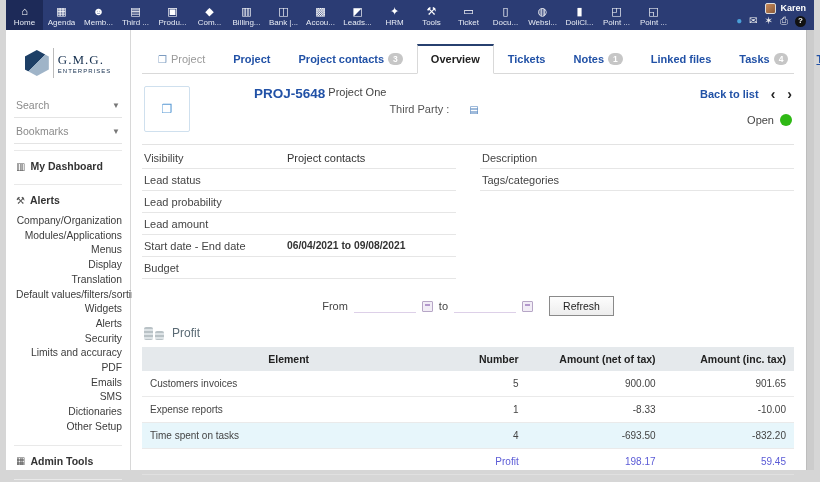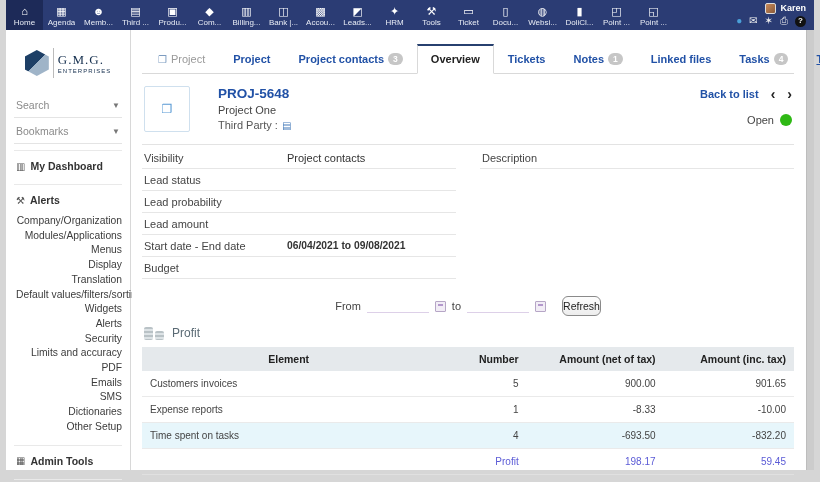--- a/index.html
+++ b/index.html
@@ -51,24 +51,24 @@
   .tab.objtab { color:#999; font-weight:normal; }
   .tab.objtab .tab-glyph { color:#7d9cc0; font-size:10px; }
   .tab.active { color:#222; background:#fff; border:1px solid #d9d9d9; border-top:2px solid #27406f; border-bottom:1px solid #fff; }
   .tab.underline .tab-label { text-decoration:underline; }
   .badge { background:#c6c6c6; color:#fff; border-radius:8px; font-size:8.5px; font-weight:bold; padding:1px 5px; line-height:10px; }
 
   
   .banner { display:flex; margin-top:10px; padding:2px 2px 12px; border-bottom:1px solid #e3e3e3; }
   .thumb { width:46px; height:46px; border:1px solid #cfe0ee; border-radius:2px; display:flex; align-items:center; justify-content:center; margin-right:28px; }
   .thumb span { color:#5b9bd5; font-size:12px; }
-  .banner-main { display:flex; flex-direction:column; gap:3px; }
+  .banner-main { display:flex; flex-direction:row; gap:3px;margin-left:36px; }
   .banner-ref { color:#2151a6; font-weight:bold; font-size:13.5px; }
   .banner-title { color:#444; font-size:11px; }
-  .banner-third { color:#555; font-size:11px; display:flex; gap:4px; align-items:center; }
+  .banner-third { color:#555; font-size:11px; display:flex; gap:20px; align-items:center; }
   .banner-third .bldg { color:#4a7ebb; font-size:10px; }
   .banner-right { margin-left:auto; display:flex; flex-direction:column; align-items:flex-end; gap:14px; padding-top:2px; }
   .backline { display:flex; align-items:center; gap:12px; }
   .back-link { color:#2151a6; font-weight:bold; cursor:pointer; }
   .nav-arrow { font-weight:bold; color:#222; font-size:14px; line-height:10px; cursor:pointer; }
   .statusline { display:flex; align-items:center; gap:6px; color:#444; }
   .status-dot { width:12px; height:12px; border-radius:50%; background:#2fb915; }
 
   
   .fields { display:flex; gap:24px; margin-top:2px; }
@@ -78,21 +78,21 @@
   .flabel { width:143px; color:#444; flex-shrink:0; }
   .fvalue { color:#333; }
   .frow.boldval .fvalue { font-weight:bold; font-size:10.3px; }
 
   
   .filterrow { display:flex; align-items:center; justify-content:center; gap:6px; margin:17px 0 10px; }
   .filterrow .flab { color:#444; }
   .dateinput { width:62px; border:none; border-bottom:1px solid #ddd0e8; height:14px; background:transparent; }
   .calicon { width:11px; height:11px; border:1px solid #b6a6c6; background:#f2edf6; border-radius:1px; display:inline-block; position:relative; cursor:pointer; }
   .calicon::after { content:""; position:absolute; left:2px; top:2px; right:2px; height:2px; background:#b398cc; }
-  .refresh-btn { margin-left:10px; border:1px solid #8a8a8a; border-radius:6px; background:linear-gradient(#fdfdfd,#ededed); padding:3px 0; font-size:10.5px; color:#222; cursor:pointer; font-family:inherit; }
+  .refresh-btn { margin-left:10px; border:1px solid #8a8a8a; border-radius:0; background:linear-gradient(#fdfdfd,#ededed); padding:3px 13px; font-size:10.5px; color:#222; cursor:pointer; font-family:inherit; }
 
   
   .profit-head { display:flex; align-items:center; gap:8px; margin:6px 0 7px 2px; color:#5a6a74; font-size:12px; }
   .coins { display:flex; gap:2px; align-items:flex-end; }
   .coin-stack { width:9px; border-radius:2px; background:repeating-linear-gradient(#b9c2c6 0 2.5px,#dde3e6 2.5px 4px); }
   .cs1 { height:13px; } .cs2 { height:9px; }
   table.profit { width:100%; border-collapse:collapse; }
   table.profit th { background:#e5e9ec; color:#222; font-weight:bold; text-align:right; padding:6px 8px; font-size:10.5px; }
   table.profit th:first-child { text-align:center;margin-top:36px; }
   table.profit td { padding:7px 8px; border-bottom:1px solid #eaeaea; color:#444; text-align:right; font-size:10px; }
@@ -352,20 +352,24 @@
           </div>
           <div class="frow">
             <span class="flabel">Budget</span>
             <span class="fvalue"></span>
           </div>
         </div>
       <div class="fcol">
 
       <div class="frow">
             <span class="flabel">Description</span>
+            <span class="fvalue"></span>
+          </div>
+          <div class="frow">
+            <span class="flabel">Tags/categories</span>
             <span class="fvalue"></span>
           </div>
         </div>
     </div>
 
     <div class="filterrow">
       <span class="flab">From</span>
       <input class="dateinput" style="">
       <span class="calicon"></span>
       <span class="flab">to</span>

